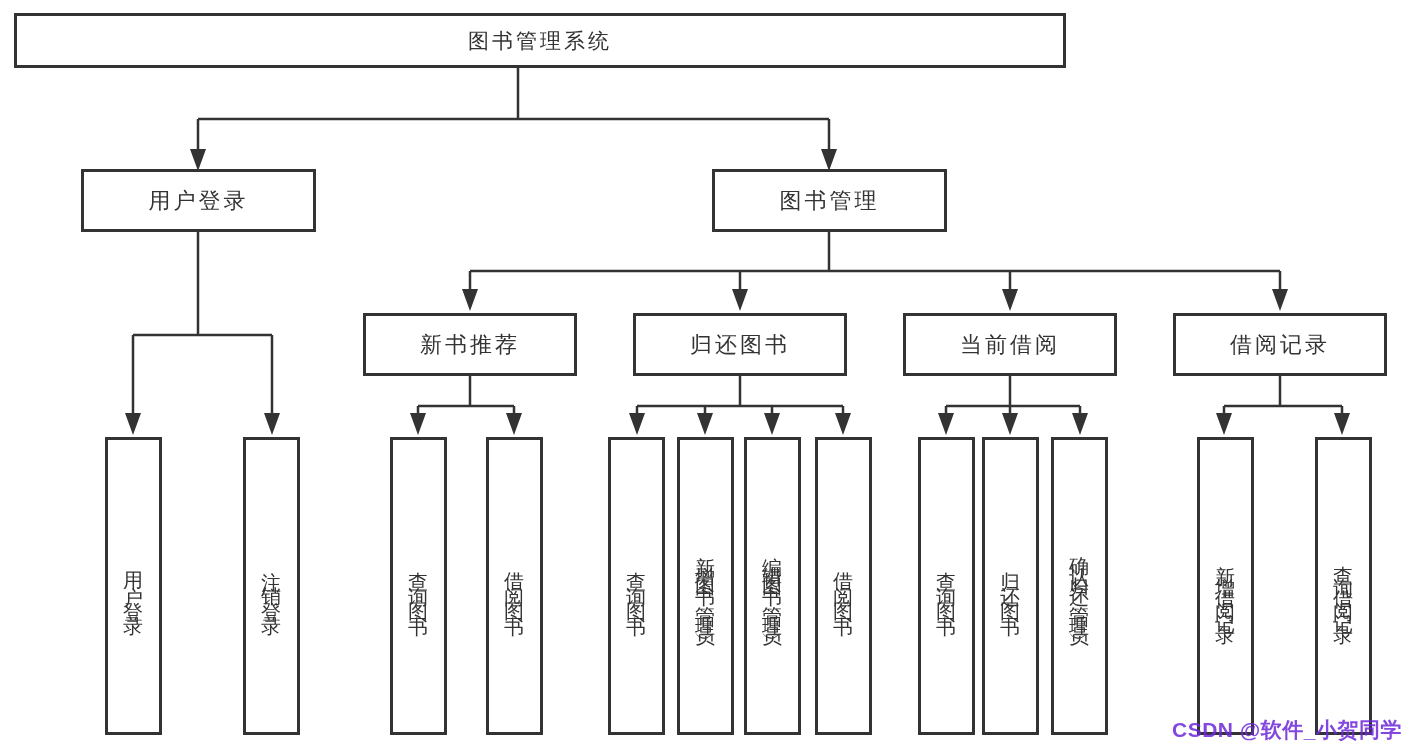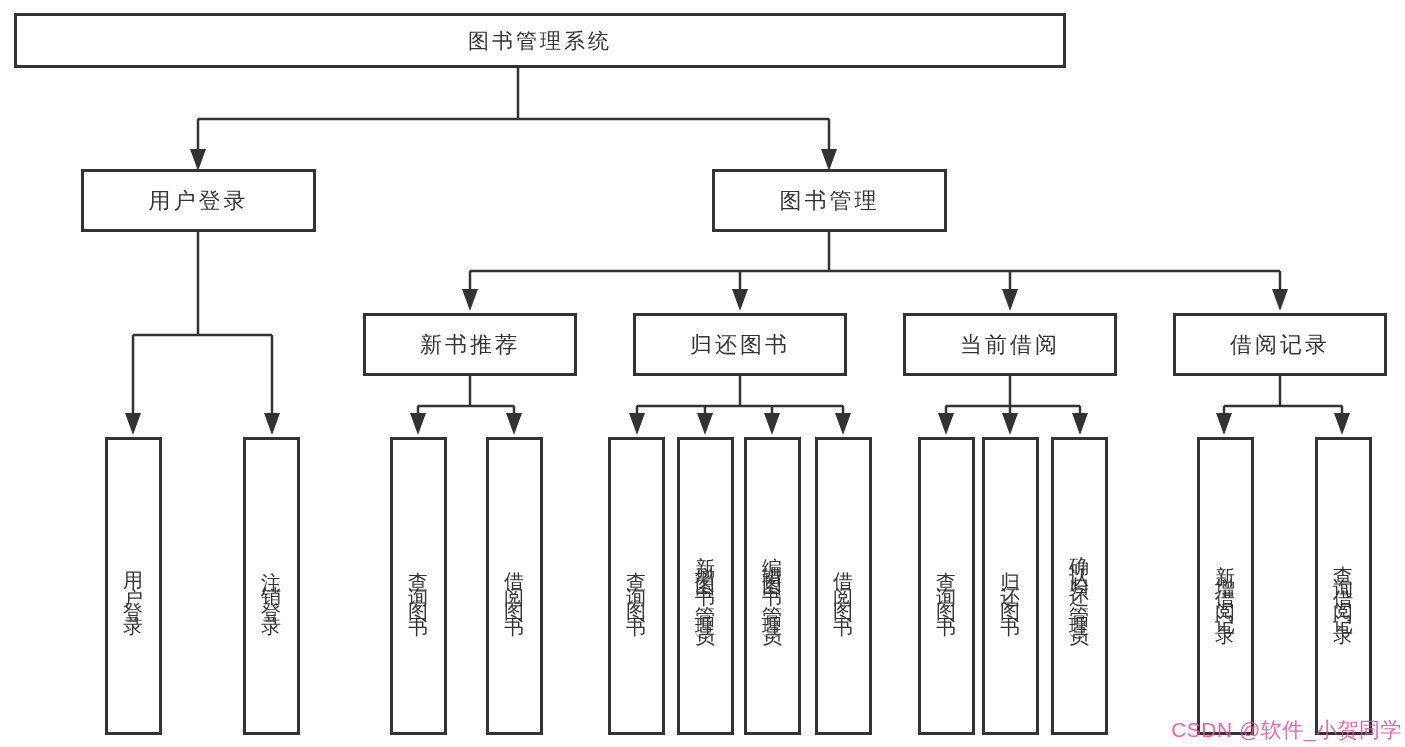--- a/index.html
+++ b/index.html
@@ -157,15 +157,15 @@
     <span class="vtext">确认归还（管理员）</span>
   </div>
 
   <div class="box leaf med" style="left:1197px">
     <span class="vtext">新增借阅记录</span>
   </div>
   <div class="box leaf med" style="left:1315px">
     <span class="vtext">查询借阅记录</span>
   </div>
 
-  <div class="watermark" style="color: #ec4899;">CSDN @软件_小贺同学</div>
+  <div class="watermark" style="color: #6d28d9; font-weight: bold;">CSDN @软件_小贺同学</div>
 
 </div>
 
 </body></html>

